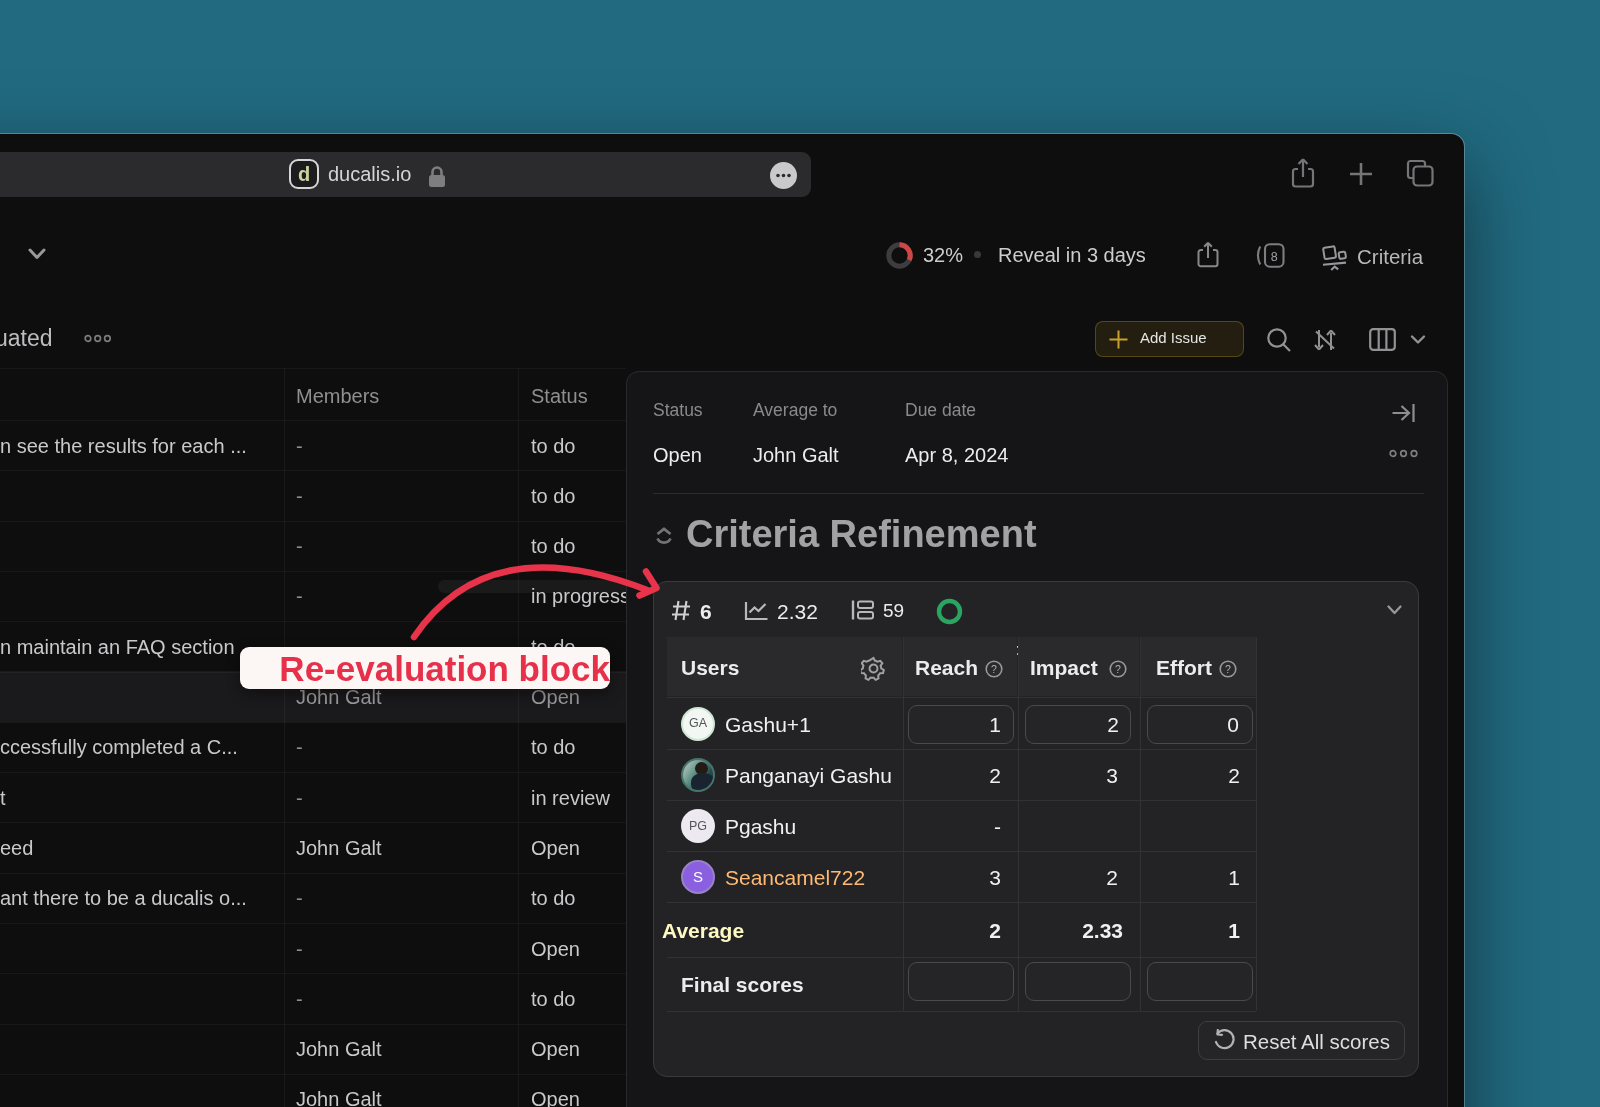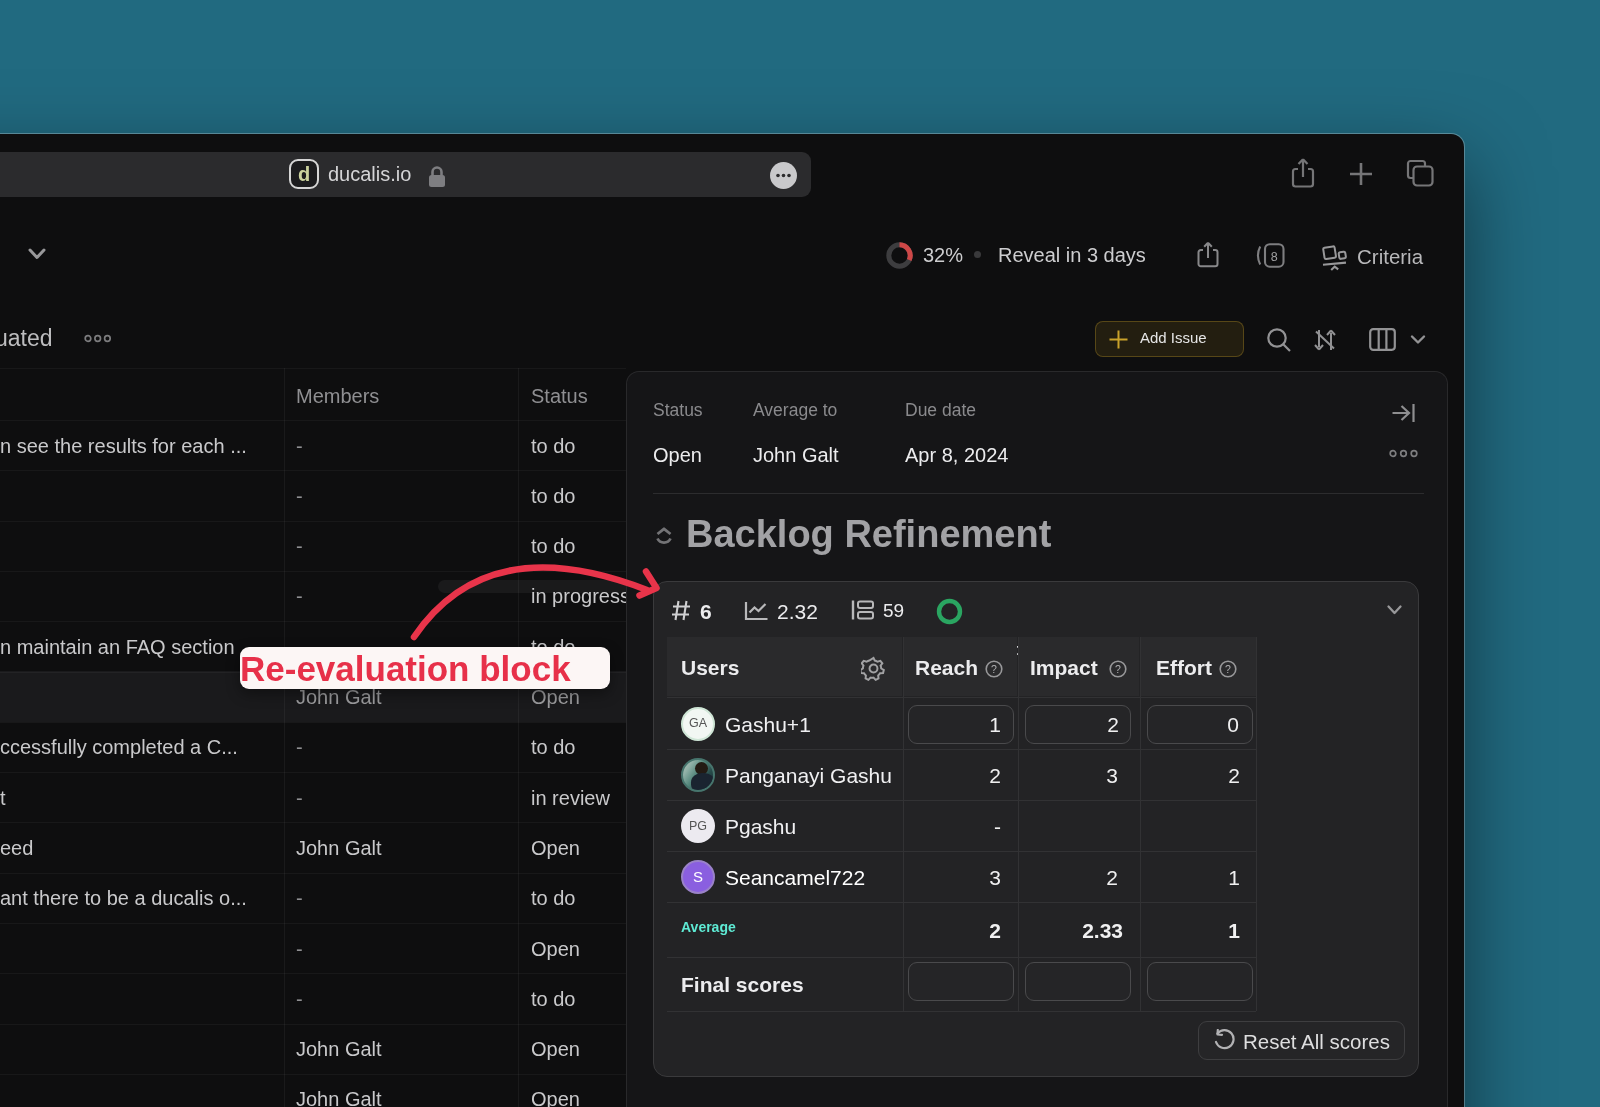--- a/index.html
+++ b/index.html
@@ -25,21 +25,21 @@
 
 #panel{position:absolute;left:626px;top:371px;width:822px;height:736px;background:#151517;
   border:1px solid #29292b;border-bottom:none;border-radius:13px 13px 0 0}
 #block{position:absolute;left:653px;top:581px;width:766px;height:496px;background:#232325;
   border:1px solid #3a3a3c;border-radius:14px}
 .hdrcell{position:absolute;background:#2a2a2c}
 .uborder{position:absolute;background:#323234}
 .ibox{position:absolute;border:1.5px solid #4a4a4c;border-radius:9px;background:#252527}
 .bold{font-weight:bold}
 #label{position:absolute;left:240px;top:647px;width:370px;height:42px;background:#fcf6f5;box-shadow:0 5px 14px rgba(0,0,0,.38);
-  border-radius:9px;color:#e73049;font-weight:bold;font-size:35px;text-align:left;line-height:43px}
+  border-radius:9px;color:#e73049;font-weight:bold;font-size:35px;text-align:right;line-height:43px}
 </style>
 </head>
 <body>
 <div id="win"></div>
 
 <div class="seg" id="pill">
   <div id="favicon">d</div>
   <div id="urltext">ducalis.io</div>
   <svg style="position:absolute;left:446px;top:13px" width="22" height="25" viewBox="0 0 22 25">
     <rect x="3" y="10" width="16" height="12" rx="2.5" fill="#7e7e81"></rect>
@@ -195,21 +195,21 @@
 <svg class="abs" style="left:1389px;top:449px" width="29" height="9" viewBox="0 0 29 9">
 <circle cx="4" cy="4.5" r="2.8" fill="none" stroke="#7e7e80" stroke-width="1.7"></circle>
 <circle cx="14.5" cy="4.5" r="2.8" fill="none" stroke="#7e7e80" stroke-width="1.7"></circle>
 <circle cx="25" cy="4.5" r="2.8" fill="none" stroke="#7e7e80" stroke-width="1.7"></circle>
     </svg>
 <div class="abs" style="left:653px;top:493px;width:771px;height:1px;background:#2c2c2e"></div>
 <svg class="abs" style="left:656px;top:527px" width="16" height="19" viewBox="0 0 16 19">
 <path d="M1.5 7 L8 1.8 L14.5 7" fill="none" stroke="#737376" stroke-width="2.8" stroke-linejoin="round"></path>
 <path d="M1.5 11.5 A7.2 7.2 0 0 0 14.5 11.5" fill="none" stroke="#737376" stroke-width="2.8" stroke-linejoin="round"></path>
     </svg>
-<div class="t bold" style="left:686px;top:513px;font-size:38px;color:#a2a2a5">Backlog Refinement</div>
+<div class="t bold" style="left:686px;top:513px;font-size:38px;color:#a2a2a5">Criteria Refinement</div>
 </div>
 
 <div id="block"></div>
 <div id="blockcontent">
 <svg class="abs" style="left:671px;top:599px" width="20" height="23" viewBox="0 0 20 23">
 <path d="M7.5 2 L4.5 21 M15.5 2 L12.5 21 M2 7.5 H19 M1 15.5 H18" fill="none" stroke="#cfcfd1" stroke-width="2.1"></path>
     </svg>
 <div class="t" style="left:700px;top:600px;font-size:21px;color:#ececee;font-weight:bold">6</div>
 <svg class="abs" style="left:744px;top:600px" width="25" height="21" viewBox="0 0 25 21">
 <path d="M2 2 V19 H23.5" fill="none" stroke="#b8b8ba" stroke-width="2.2"></path>
@@ -267,22 +267,22 @@
 <div class="t" style="left:725px;top:713px;font-size:21px;color:#f0f0f2">Gashu+1</div>
 <div class="abs" style="left:681px;top:758px;width:34px;height:34px;border-radius:50%;border:2px solid #47756d;overflow:hidden;background:
 linear-gradient(125deg,#b9c4bd 0%,#8fb0a6 22%,#54877c 45%,#274b4a 70%,#16222c 100%)">
 <div style="position:absolute;left:12px;top:2px;width:13px;height:13px;border-radius:50%;background:#231b14"></div>
 <div style="position:absolute;left:8px;top:13px;width:24px;height:21px;border-radius:45%;background:#1a2430"></div>
     </div>
 <div class="t" style="left:725px;top:764px;font-size:21px;color:#f0f0f2">Panganayi Gashu</div>
 <div class="abs" style="left:681px;top:809px;width:34px;height:34px;border-radius:50%;background:#eceaf0;color:#555;font-size:12.5px;text-align:center;line-height:34px">PG</div>
 <div class="t" style="left:725px;top:815px;font-size:21px;color:#f0f0f2">Pgashu</div>
 <div class="abs" style="left:681px;top:860px;width:34px;height:34px;border-radius:50%;background:#8a5fe0;border:2.5px solid #9a82c8;color:#fff;font-size:15px;text-align:center;line-height:29px">S</div>
-<div class="t" style="left:725px;top:866px;font-size:21px;color:#ffffff">Seancamel722</div>
-<div class="t bold" style="left:681px;top:919px;font-size:14px;color:#5eead4">Average</div>
+<div class="t" style="left:725px;top:866px;font-size:21px;color:#fdba74">Seancamel722</div>
+<div class="t bold" style="left:662px;top:919px;font-size:21px;color:#fef9c3">Average</div>
 <div class="t bold" style="left:681px;top:973px;font-size:21px;color:#ececee">Final scores</div>
 <div class="ibox" style="left:908px;top:705px;width:106px;height:39px"></div>
 <div class="ibox" style="left:1025px;top:705px;width:106px;height:39px"></div>
 <div class="ibox" style="left:1147px;top:705px;width:106px;height:39px"></div>
 <div class="ibox" style="left:908px;top:962px;width:106px;height:39px"></div>
 <div class="ibox" style="left:1025px;top:962px;width:106px;height:39px"></div>
 <div class="ibox" style="left:1147px;top:962px;width:106px;height:39px"></div>
 <div class="t" style="left:941px;top:713px;width:60px;font-size:21px;color:#f0f0f1;text-align:right">1</div>
 <div class="t" style="left:1059px;top:713px;width:60px;font-size:21px;color:#f0f0f1;text-align:right">2</div>
 <div class="t" style="left:1179px;top:713px;width:60px;font-size:21px;color:#f0f0f1;text-align:right">0</div>

